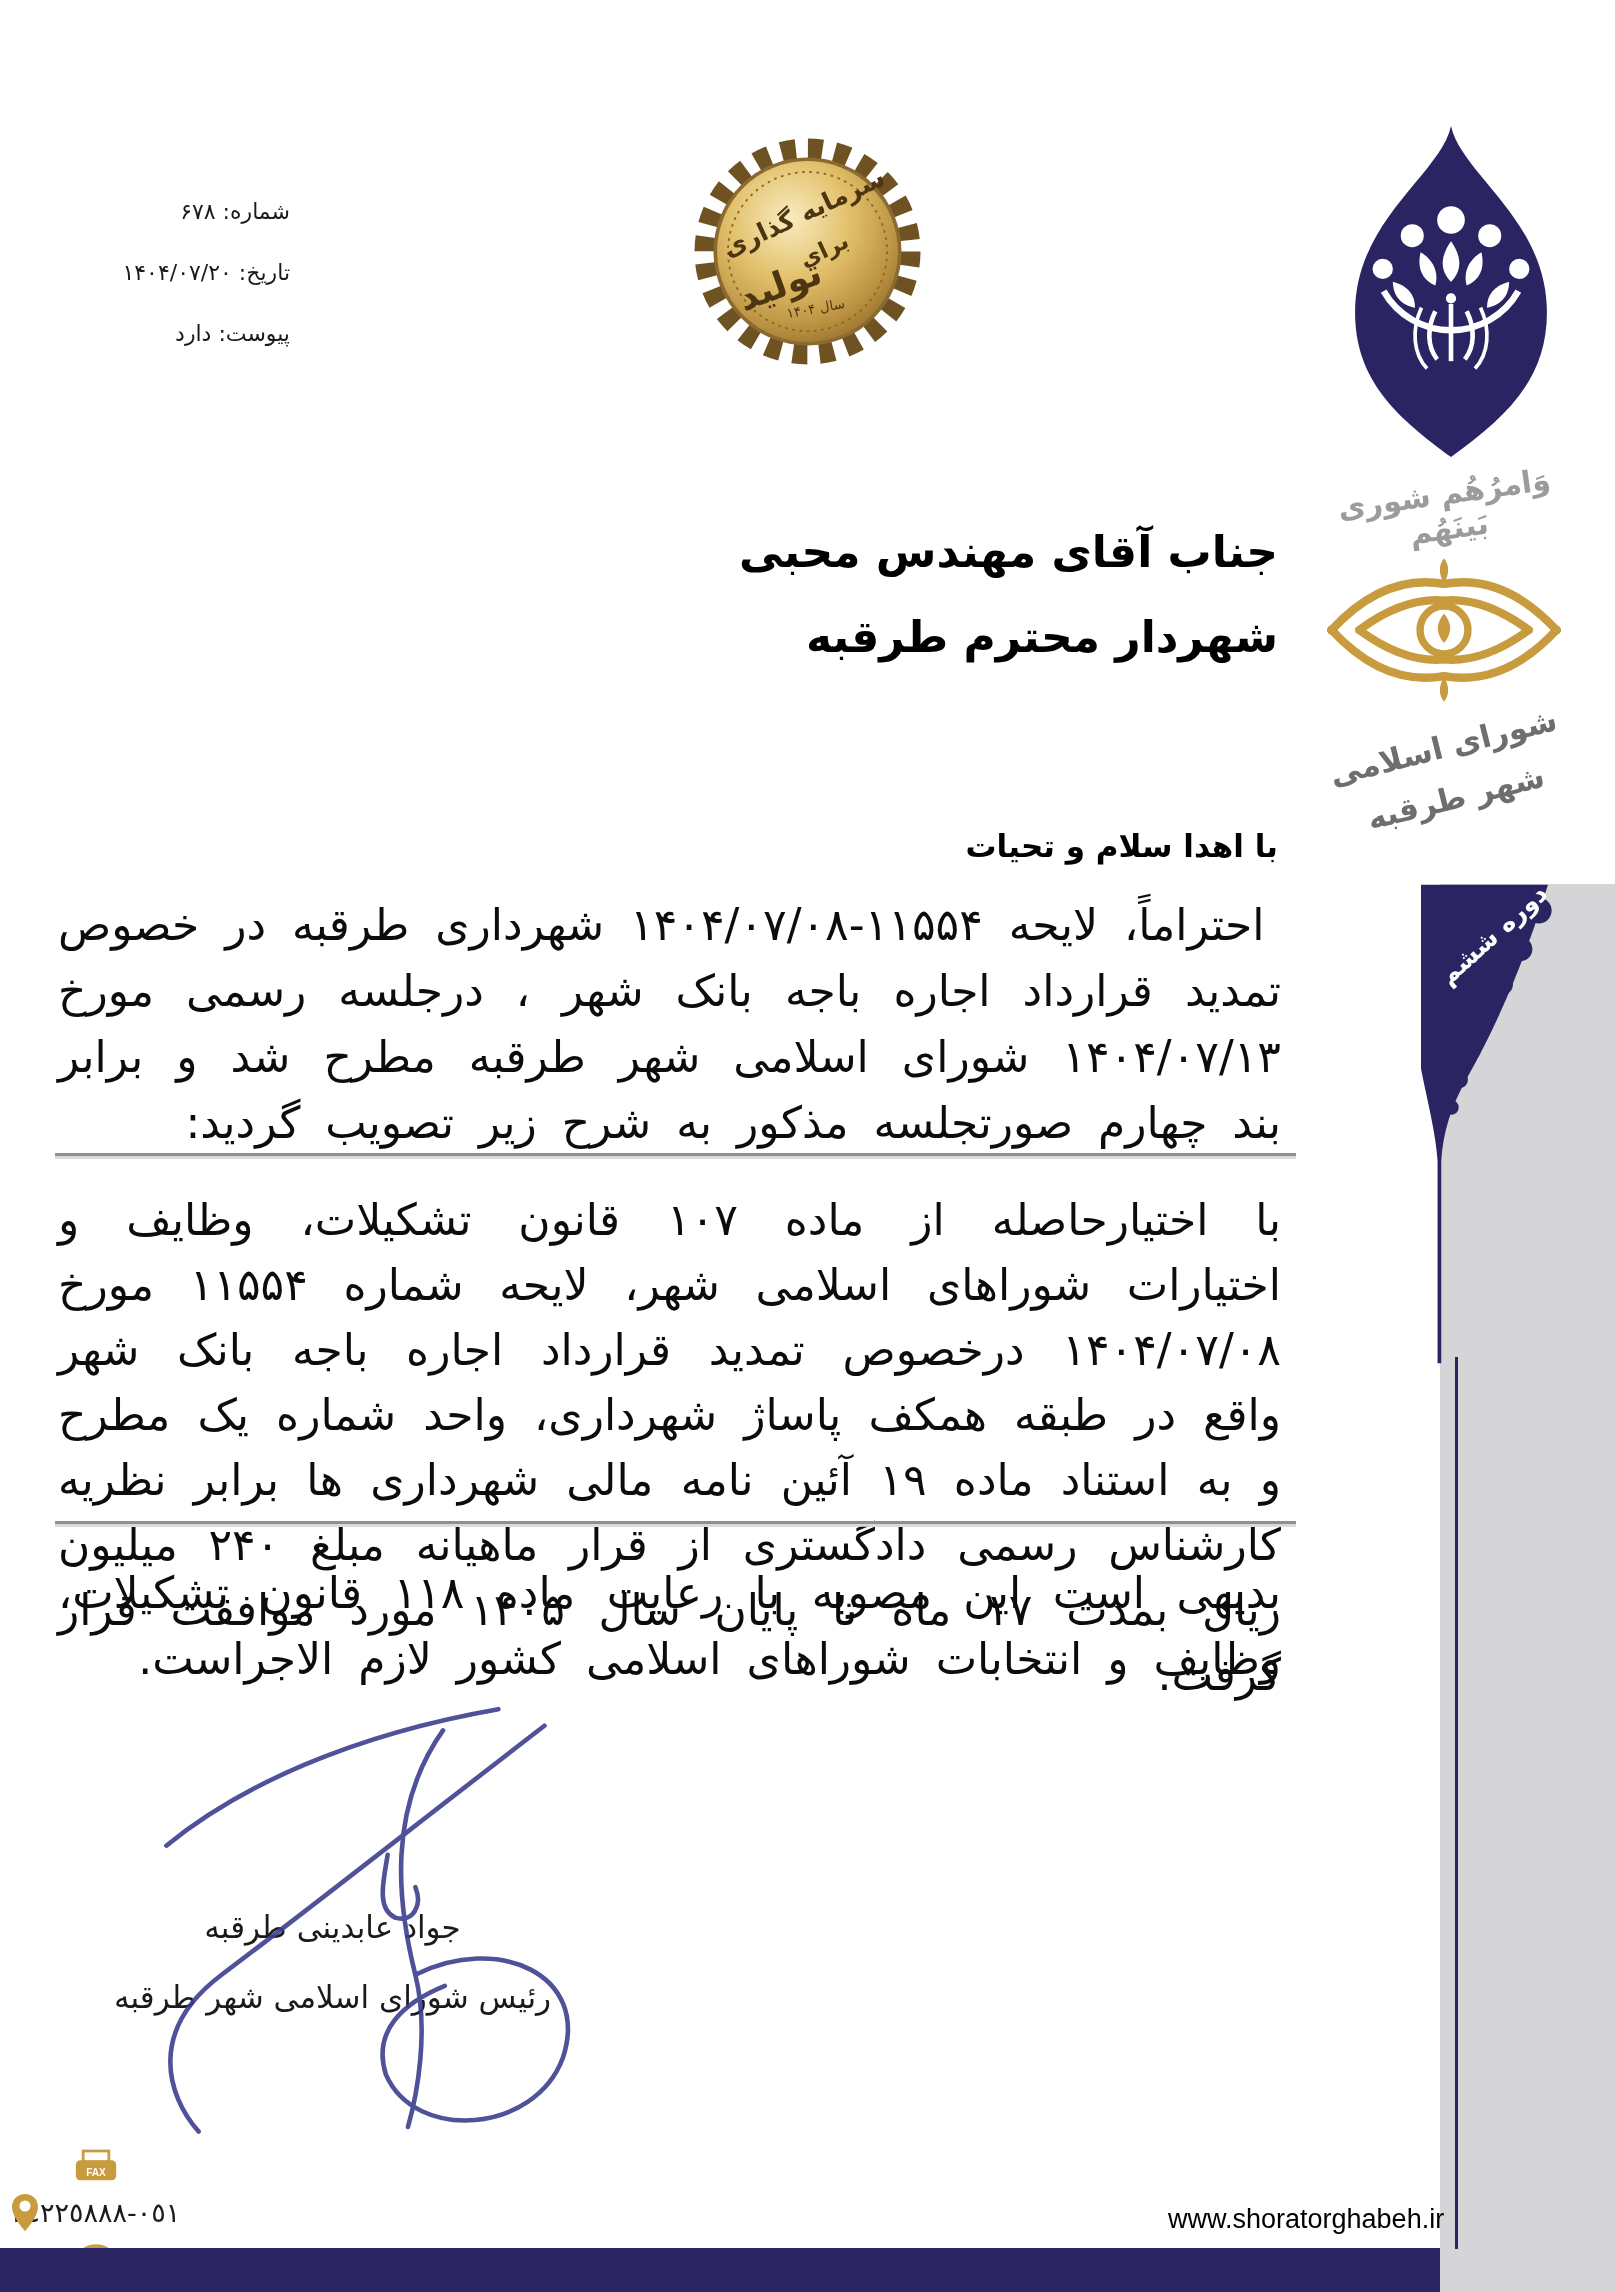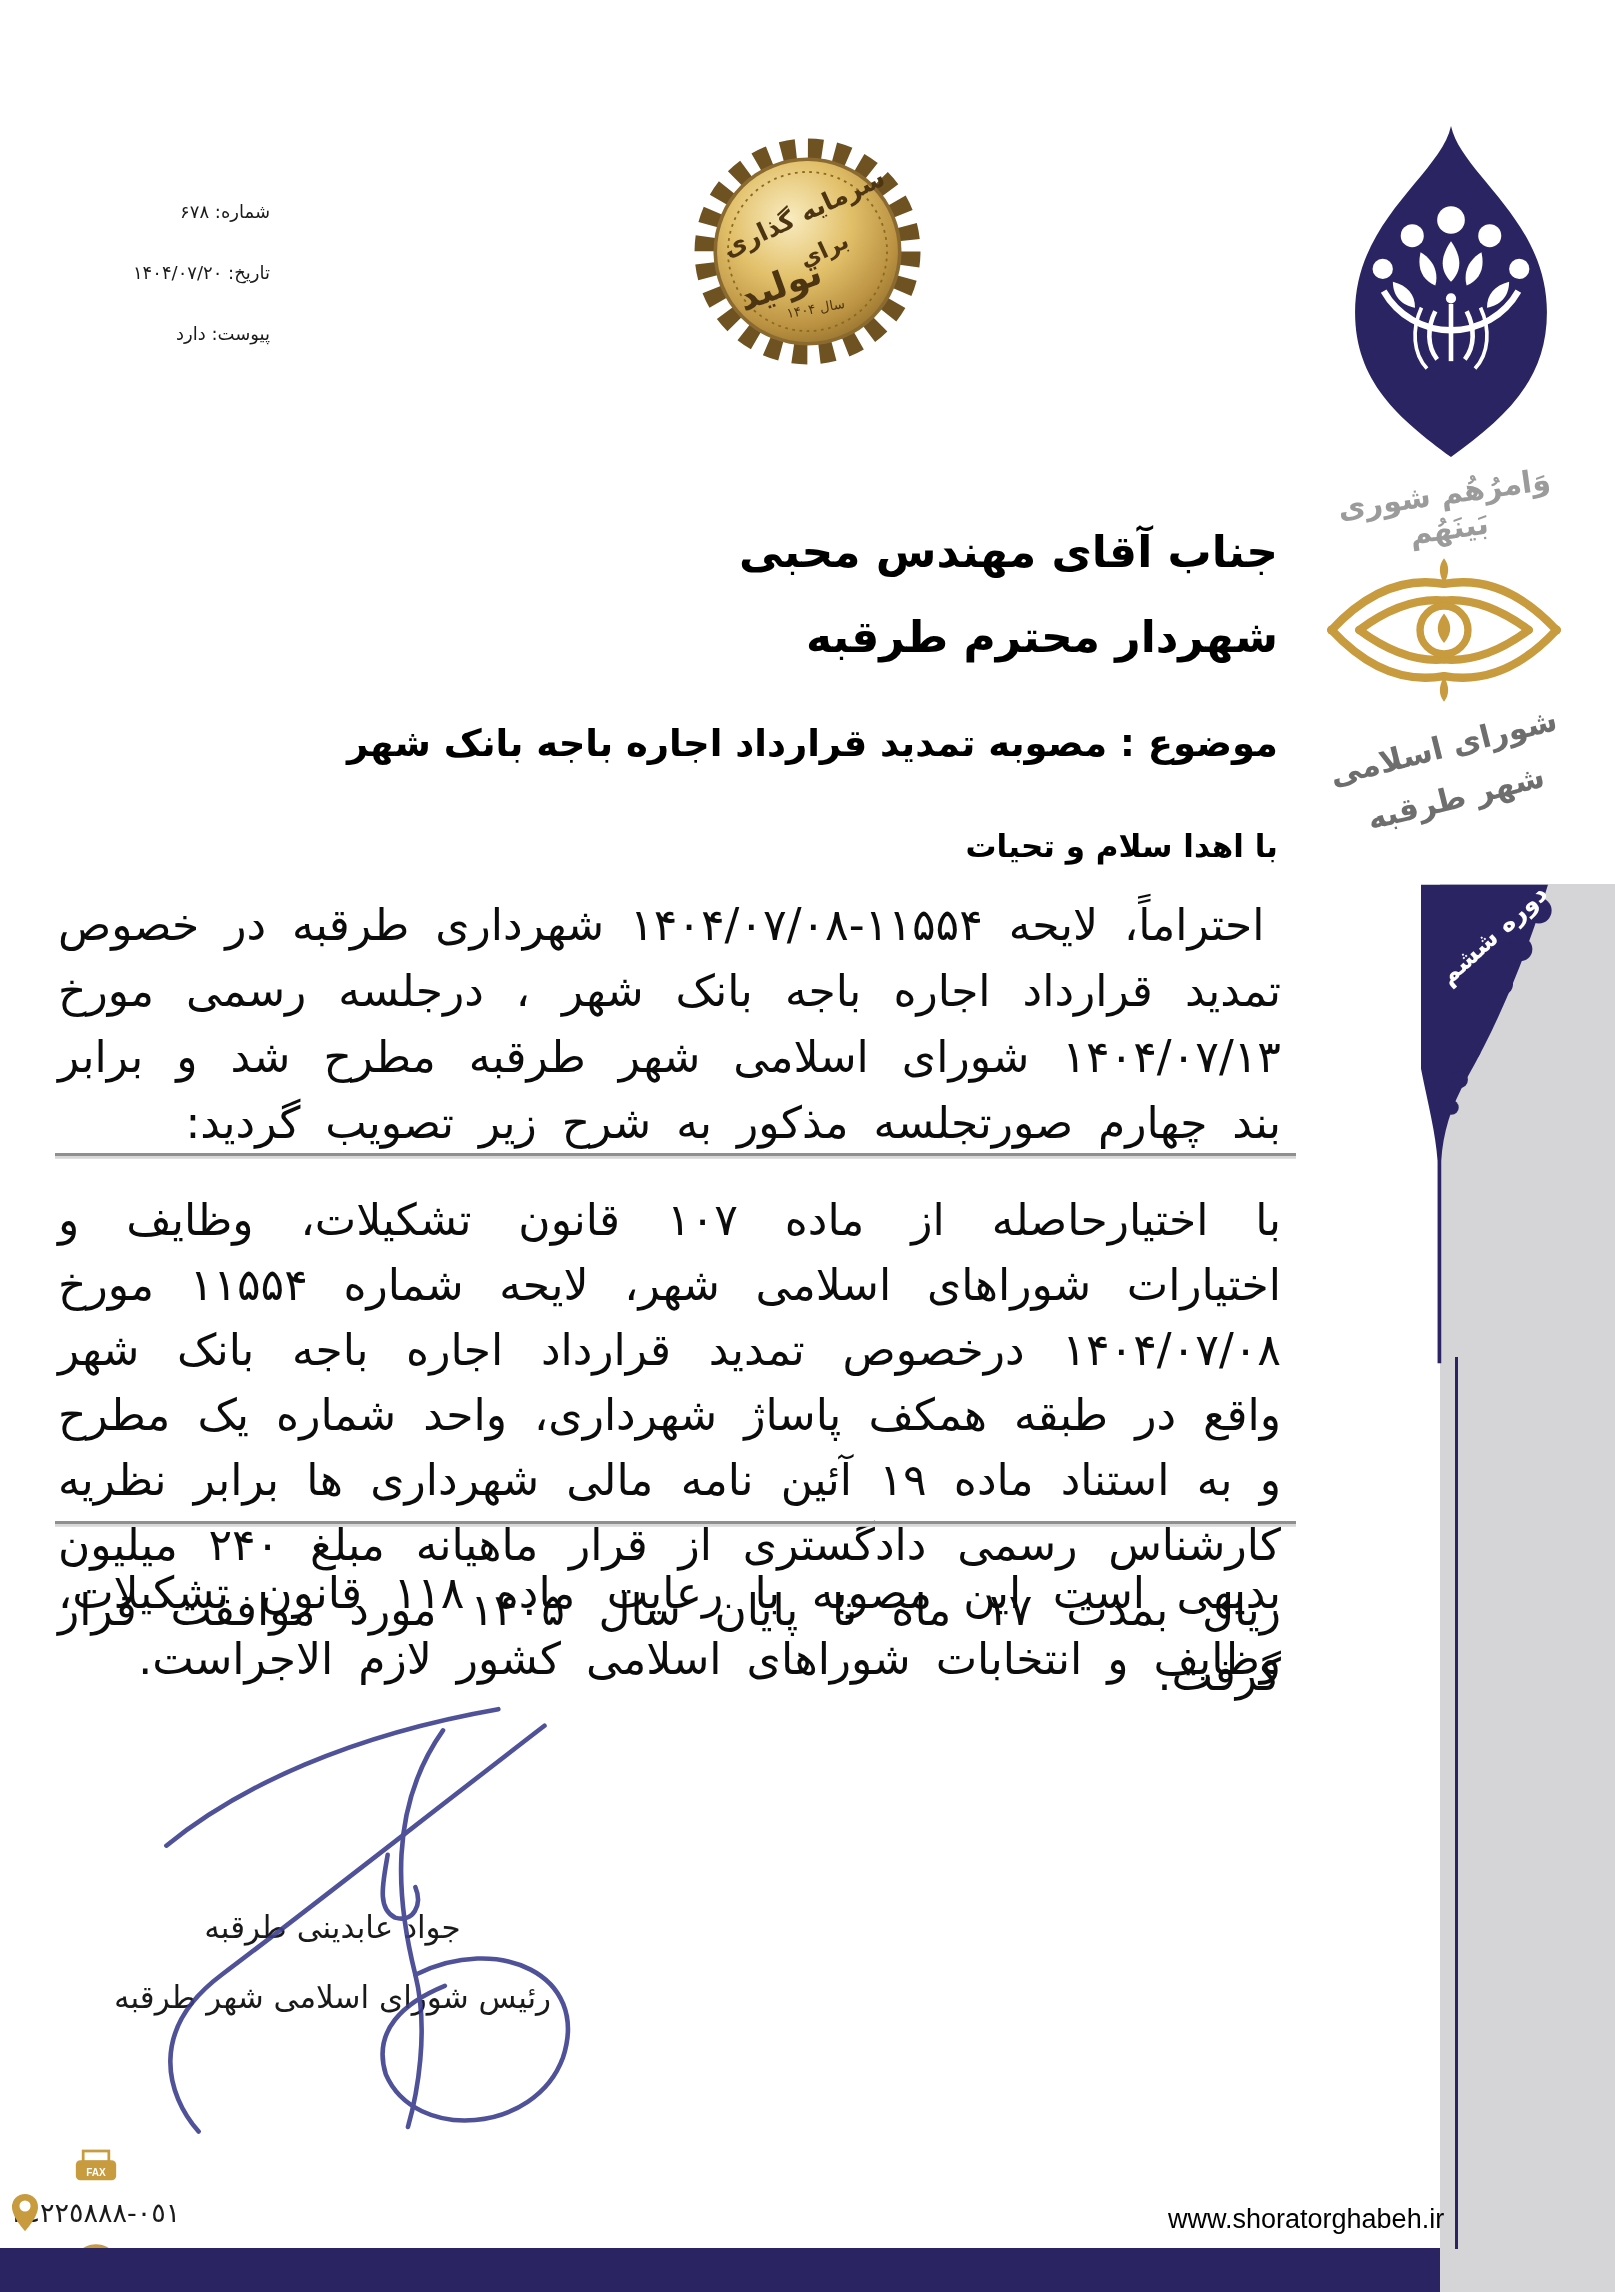--- a/index.html
+++ b/index.html
@@ -1,21 +1,21 @@
 <!DOCTYPE html>
 <html lang="fa" style="font-size:14.8px"><head>
 <meta charset="utf-8">
 <style>
   html,body{margin:0;padding:0;background:#ffffff;}
   #page{position:relative;width:1615px;height:2293px;background:#ffffff;overflow:hidden;
         font-family:"DejaVu Sans",sans-serif;color:#111;}
   .abs{position:absolute;}
   
-  .meta{top:181px;left:56px;width:214px;direction:rtl;text-align:right;
-        font-size:18px;color:#1a1a1a;}
+  .meta{top:181px;left:76px;width:214px;direction:rtl;text-align:right;
+        font-size:22px;color:#1a1a1a;}
   .meta .row{height:61px;line-height:61px;white-space:nowrap;}
   
   .rtl{direction:rtl;unicode-bidi:embed;}
   .h1{top:526px;left:58px;right:337px;text-align:right;font-weight:bold;font-size:44px;color:#000;}
   .h2{top:611px;left:58px;right:337px;text-align:right;font-weight:bold;font-size:44px;color:#000;}
   .subject{top:722px;left:58px;right:337px;text-align:right;font-weight:bold;font-size:37px;color:#000;}
   .salutation{top:828px;left:58px;right:337px;text-align:right;font-weight:bold;font-size:31px;color:#000;}
   .para{left:58px;right:334px;text-align:justify;text-align-last:right;font-size:44px;
         line-height:66px;word-spacing:11px;color:#0c0c0c;}
   #p1{top:892px;text-indent:16.6px;}
@@ -137,21 +137,20 @@
     <circle cx="70" cy="145" r="11" fill="#2a2562"></circle>
     <circle cx="55" cy="180" r="10" fill="#2a2562"></circle>
     <circle cx="42" cy="212" r="9" fill="#2a2562"></circle>
     <circle cx="33" cy="242" r="8" fill="#2a2562"></circle>
     <text x="0" y="0" font-size="27" font-weight="bold" fill="#ffffff" transform="translate(30,110) rotate(-42)">دوره ششم</text>
   </svg>
   <div class="abs term-line"></div>
 
   <div class="abs h2 rtl">شهردار محترم طرقبه</div>
   <div class="abs h1 rtl">جناب آقای مهندس محبی</div>
-  <div class="abs subject rtl">موضوع : مصوبه تمدید قرارداد اجاره باجه بانک شهر</div>
   <div class="abs salutation rtl">با اهدا سلام و تحیات</div>
 
   <div id="p1" class="abs para rtl">احتراماً، لایحه ۱۱۵۵۴-۱۴۰۴/۰۷/۰۸ شهرداری طرقبه در خصوص تمدید قرارداد اجاره باجه بانک شهر ، درجلسه رسمی مورخ ۱۴۰۴/۰۷/۱۳ شورای اسلامی شهر طرقبه مطرح شد و برابر بند چهارم صورتجلسه مذکور به شرح زیر تصویب گردید:</div>
   <div id="rule1" class="abs rule"></div>
   <div id="p2" class="abs para rtl">با اختیارحاصله از ماده ۱۰۷ قانون تشکیلات، وظایف و اختیارات شوراهای اسلامی شهر، لایحه شماره ۱۱۵۵۴ مورخ ۱۴۰۴/۰۷/۰۸ درخصوص تمدید قرارداد اجاره باجه بانک شهر واقع در طبقه همکف پاساژ شهرداری، واحد شماره یک مطرح و به استناد ماده ۱۹ آئین نامه مالی شهرداری ها برابر نظریه کارشناس رسمی دادگستری از قرار ماهیانه مبلغ ۲۴۰ میلیون ریال بمدت ۱۷ ماه تا پایان سال ۱۴۰۵ مورد موافقت قرار گرفت.</div>
   <div id="rule2" class="abs rule"></div>
   <div id="p3" class="abs para rtl">بدیهی است این مصوبه با رعایت ماده ۱۱۸ قانون تشکیلات، وظایف و انتخابات شوراهای اسلامی کشور لازم الاجراست.</div>
 
   <div class="abs sig-text">
     <div>جواد عابدینی طرقبه</div>

